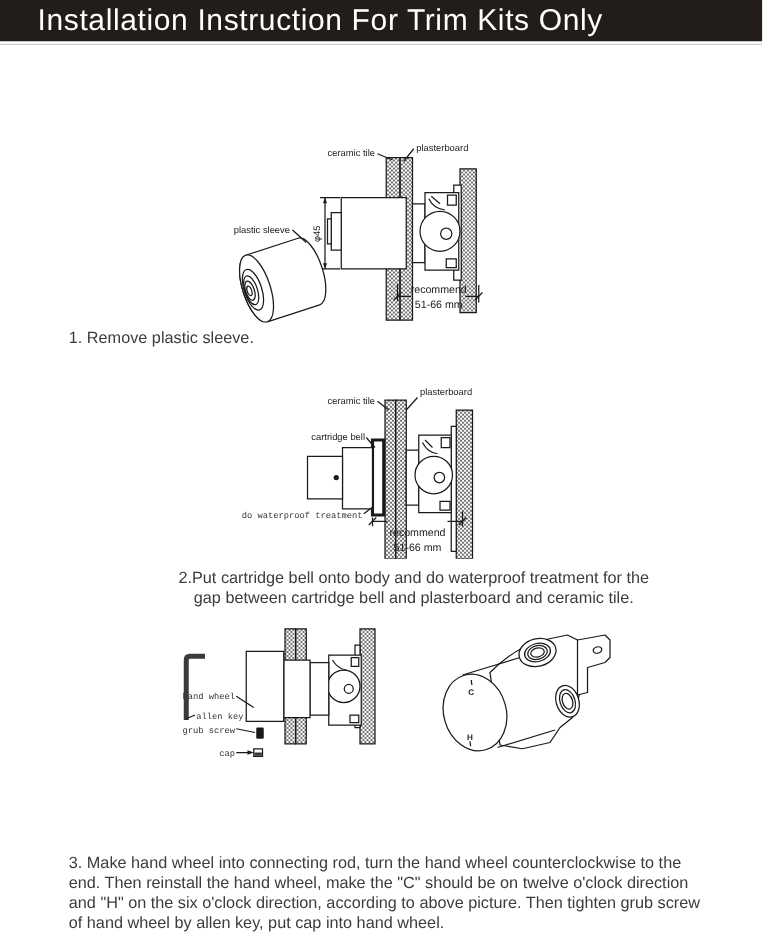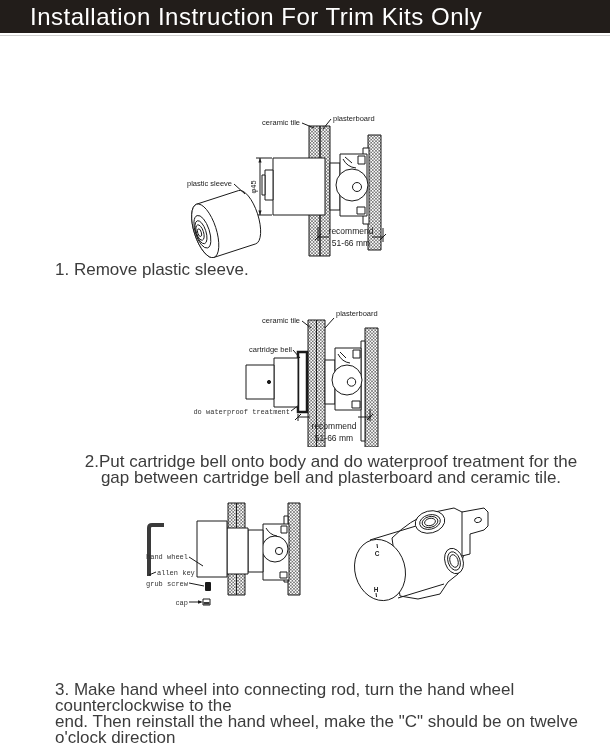--- a/index.html
+++ b/index.html
@@ -2,21 +2,21 @@
 <html><head>
 <meta charset="utf-8">
 <style>
   html,body{margin:0;padding:0;background:#fff;}
   .page{position:relative;width:610px;height:746px;background:#ffffff;overflow:hidden;
         font-family:"Liberation Sans",sans-serif;color:#333;}
   .hdr{position:absolute;top:0;left:0;width:610px;height:33px;background:#221d1a;}
   .hdr h1{margin:0;padding:0 0 0 30px;font-size:24px;line-height:33px;font-weight:400;
           letter-spacing:.5px;color:#fff;white-space:nowrap;}
   .hdr-line{position:absolute;top:35px;left:0;width:610px;height:1px;background:#cfcfcf;}
-  .step{position:absolute;left:55px;width:552px;margin:0;font-size:17px;line-height:16px;
+  .step{position:absolute;left:55px;width:552px;margin:0;font-size:13px;line-height:16px;
         color:#3c3c3c;white-space:pre-line;}
   .s1{top:262px;} .s2{top:454px;text-align:center;} .s3{top:647px;margin-top:35px;}
   .dgm{position:absolute;}
   .d1{left:168px;top:106px;} .d2{left:188px;top:303px;} .d3{left:118px;top:496px;}
   svg{display:block;}
   svg text{font-family:"Liberation Sans",sans-serif;font-size:7.5px;fill:#222;}
   svg text.mono{font-family:"Liberation Mono",monospace;font-size:7px;fill:#333;}
   svg text.dim{font-size:8.5px;}
   svg text.marker{font-size:6.5px;font-weight:bold;}
   svg line,svg path,svg rect,svg circle,svg ellipse{vector-effect:non-scaling-stroke;}

